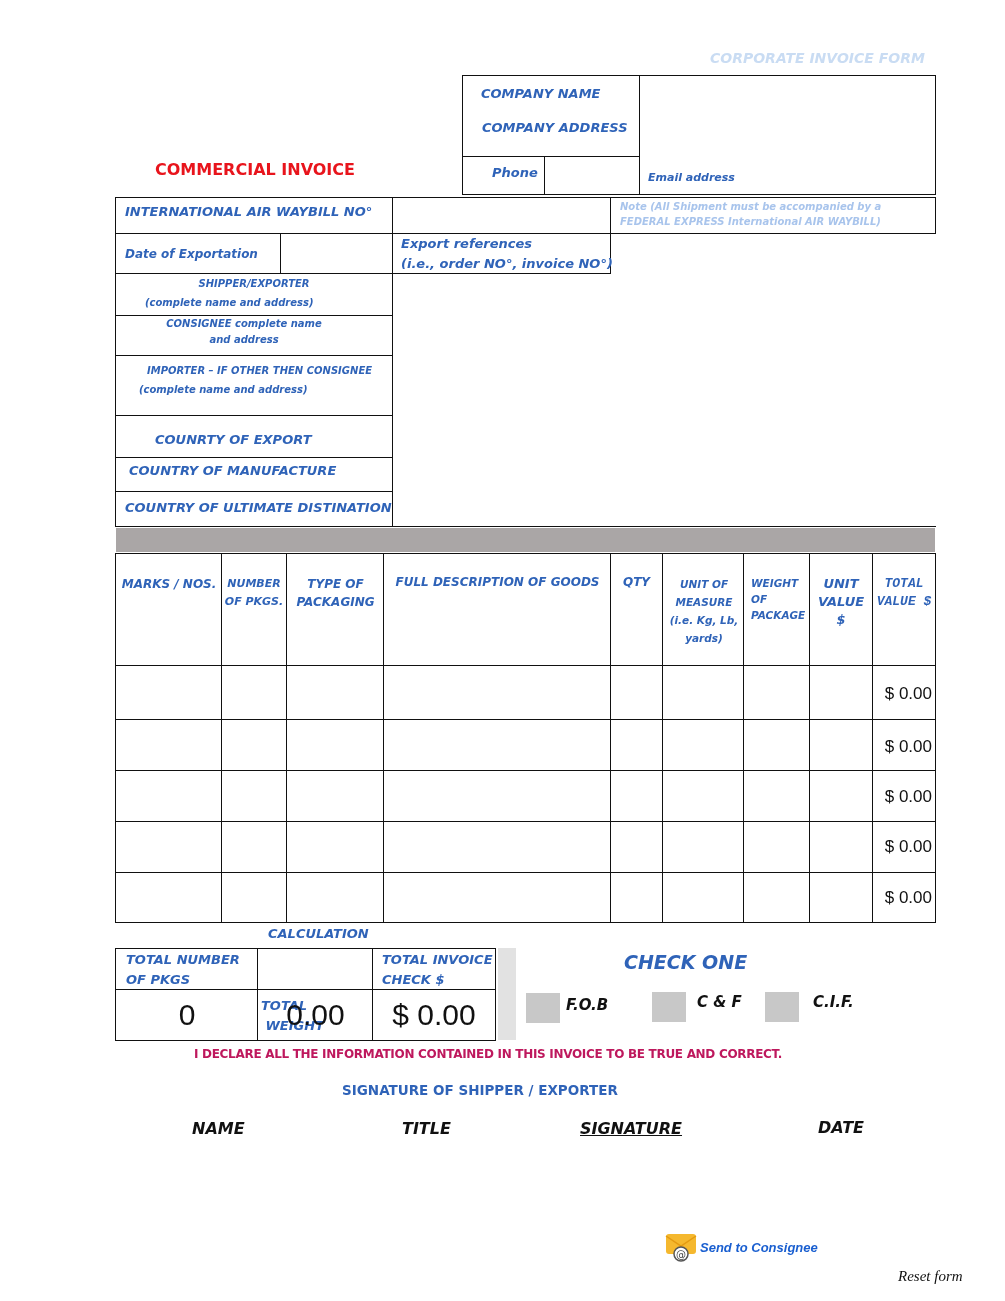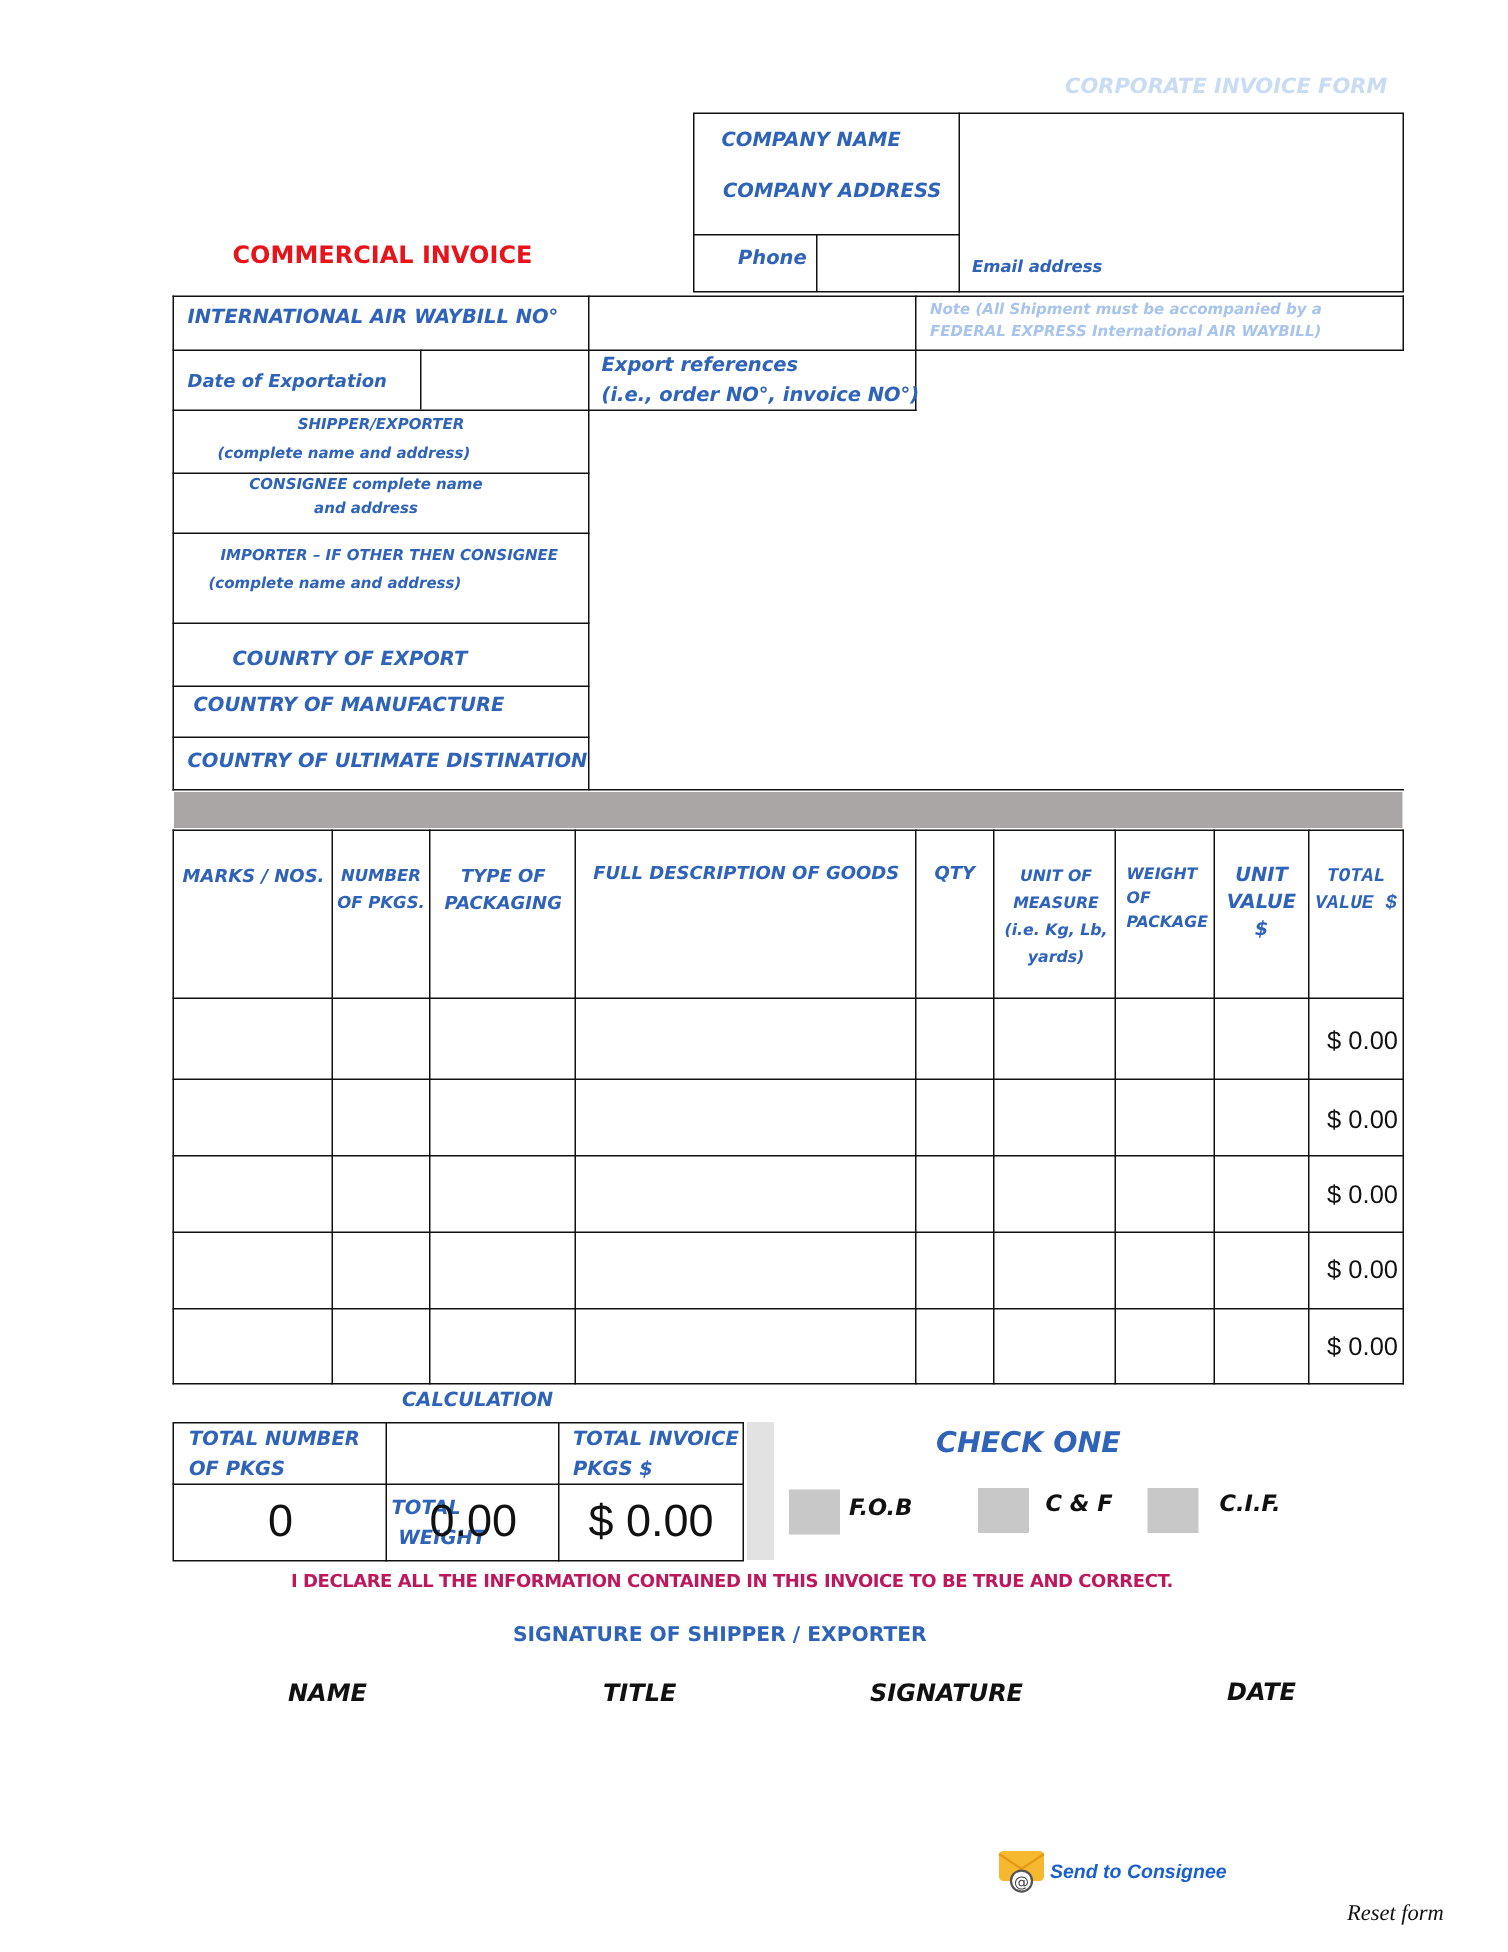--- a/index.html
+++ b/index.html
@@ -110,39 +110,39 @@
 <div class="abs money" style="left:872px;top:837px;width:60px;">$ 0.00</div>
 <div class="abs money" style="left:872px;top:888px;width:60px;">$ 0.00</div>
 
 <div class="abs blue" style="left:268px;top:926px;font-size:13px;">CALCULATION</div>
 <div class="abs box" style="left:115px;top:948px;width:381px;height:93px;"></div>
 <div class="vl" style="left:257px;top:948px;height:93px;"></div>
 <div class="vl" style="left:372px;top:948px;height:93px;"></div>
 <div class="hl" style="left:115px;top:989px;width:381px;"></div>
 <div class="abs blue lbl13" style="left:126px;top:950px;line-height:20px;"><span>TOTAL NUMBER</span><br><span>OF PKGS</span></div>
 <div class="abs blue lbl13" style="left:261px;top:996px;line-height:20px;"><span>TOTAL</span><br>&nbsp;<span>WEIGHT</span></div>
-<div class="abs blue lbl13" style="left:382px;top:950px;line-height:20px;"><span>TOTAL INVOICE</span><br><span>PKGS $</span></div>
+<div class="abs blue lbl13" style="left:382px;top:950px;line-height:20px;"><span>TOTAL INVOICE</span><br><span>CHECK $</span></div>
 <div class="abs center" style="left:117px;top:998px;width:140px;font-size:30px;color:#111;">0</div>
 <div class="abs center" style="left:259px;top:998px;width:113px;font-size:30px;color:#111;">0.00</div>
 <div class="abs center" style="left:374px;top:998px;width:120px;font-size:30px;color:#111;">$ 0.00</div>
 
 <div class="abs" style="left:498px;top:948px;width:18px;height:92px;background:#e2e2e2;"></div>
 <div class="abs blue" style="left:624px;top:951px;font-size:19px;">CHECK ONE</div>
 <div class="abs chk" style="left:526px;top:993px;"></div>
 <div class="abs black-it" style="left:566px;top:996px;font-size:15px;">F.O.B</div>
 <div class="abs chk" style="left:652px;top:992px;"></div>
 <div class="abs black-it" style="left:697px;top:993px;font-size:15px;">C &amp; F</div>
 <div class="abs chk" style="left:765px;top:992px;"></div>
 <div class="abs black-it" style="left:813px;top:993px;font-size:15px;">C.I.F.</div>
 
 <div class="abs" style="left:194px;top:1047px;color:#be185d;font-size:12px;font-weight:bold;font-family:'DejaVu Sans',sans-serif;letter-spacing:-0.3px;">I DECLARE ALL THE INFORMATION CONTAINED IN THIS INVOICE TO BE TRUE AND CORRECT.</div>
 <div class="abs blue" style="left:342px;top:1082px;font-size:13.5px;font-style:normal;">SIGNATURE OF SHIPPER / EXPORTER</div>
 <div class="abs black-it" style="left:192px;top:1119px;font-size:16px;">NAME</div>
 <div class="abs black-it" style="left:402px;top:1119px;font-size:16px;">TITLE</div>
-<div class="abs black-it" style="left:580px;top:1119px;font-size:16px;">SIGNATURE</div>
+<div class="abs black-it" style="left:580px;top:1119px;font-size:16px;text-decoration:underline;">SIGNATURE</div>
 <div class="abs black-it" style="left:818px;top:1118px;font-size:16px;">DATE</div>
 <div class="abs input" style="left:150px;top:1145px;width:200px;height:40px;"></div>
 <div class="abs input" style="left:360px;top:1145px;width:140px;height:40px;"></div>
 <div class="abs input" style="left:540px;top:1145px;width:180px;height:40px;"></div>
 <div class="abs input" style="left:760px;top:1145px;width:160px;height:40px;"></div>
 
 <div class="abs" style="left:665px;top:1232px;display:flex;align-items:center;cursor:pointer;">
   <span style="display:inline-block;width:32px;height:30px;">
     <svg width="32" height="30" viewBox="0 0 32 30">
       <rect x="1" y="2" width="30" height="20" rx="3" fill="#f5b82e"></rect>

